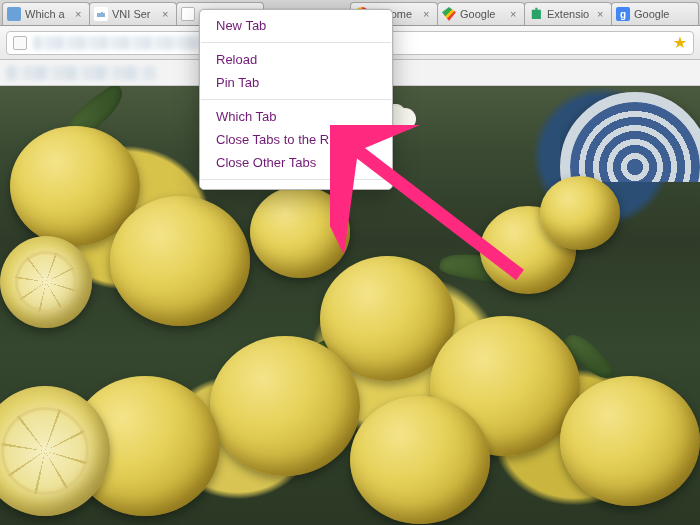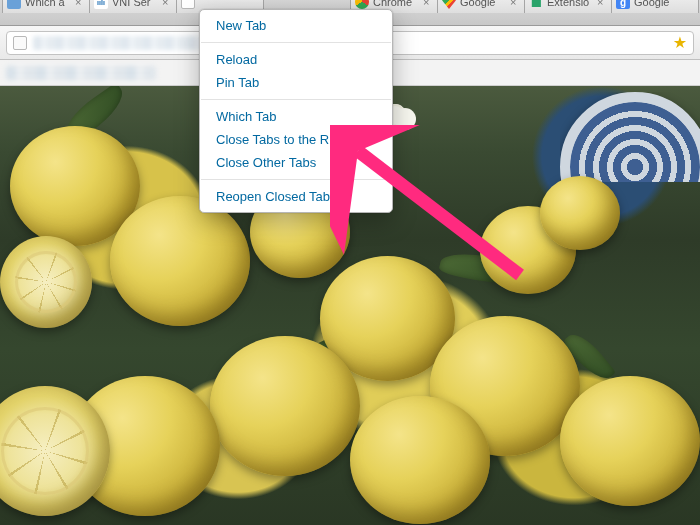--- a/index.html
+++ b/index.html
@@ -12,21 +12,21 @@
     position: relative;
     background: #888;
   }
   
   .tabstrip {
     height: 26px;
     background: linear-gradient(#d8d8d8, #c8c8c8);
     border-bottom: 1px solid #9a9a9a;
     display: flex;
     align-items: flex-end;
-    padding: 12px 2px;
+    padding: 0 2px;
     overflow: hidden;
   }
   .tab {
     flex: 1 1 0;
     min-width: 0;
     height: 23px;
     background: linear-gradient(#f2f2f2, #dedede);
     border: 1px solid #a5a5a5;
     border-bottom: none;
     border-radius: 4px 4px 0 0;
@@ -162,21 +162,21 @@
   .ctx {
     position:absolute;
     left:199px; top:9px;
     width:194px;
     background:#fff;
     border:1px solid #b6b6b6;
     border-radius:5px;
     box-shadow: 0 8px 24px rgba(0,0,0,.28), 0 0 0 1px rgba(0,0,0,.05);
     padding:4px 0;
     font-size:13px;
-    color:#0369a1;
+    color:#701a75;
     z-index:50;
   }
   .ctx .mi { padding:3px 16px; line-height:17px; white-space:nowrap; }
   .ctx .sep { height:1px;background:#e2e2e2;margin:5px 1px; }
   
   .arrow {
     position:absolute;
     z-index:60;
     pointer-events:none;
   }
@@ -265,21 +265,20 @@
 <div class="ctx">
   <div class="mi">New Tab</div>
   <div class="sep"></div>
   <div class="mi">Reload</div>
   <div class="mi">Pin Tab</div>
   <div class="sep"></div>
   <div class="mi">Which Tab</div>
   <div class="mi">Close Tabs to the Right</div>
   <div class="mi">Close Other Tabs</div>
   <div class="sep"></div>
-  <div class="mi">Reopen Closed Tab</div>
 </div>
 
 <svg class="arrow" style="left:330px;top:125px" width="210" height="170">
   <defs>
     <marker id="ah" markerWidth="16" markerHeight="16" refX="4" refY="7" orient="auto">
       <path d="M0,0 L14,7 L0,14 L4,7 Z" fill="#ff2a7f"></path>
     </marker>
   </defs>
   <line x1="190" y1="150" x2="28" y2="26" stroke="#ff2a7f" stroke-width="13" marker-end="url(#ah)"></line>
 </svg>

